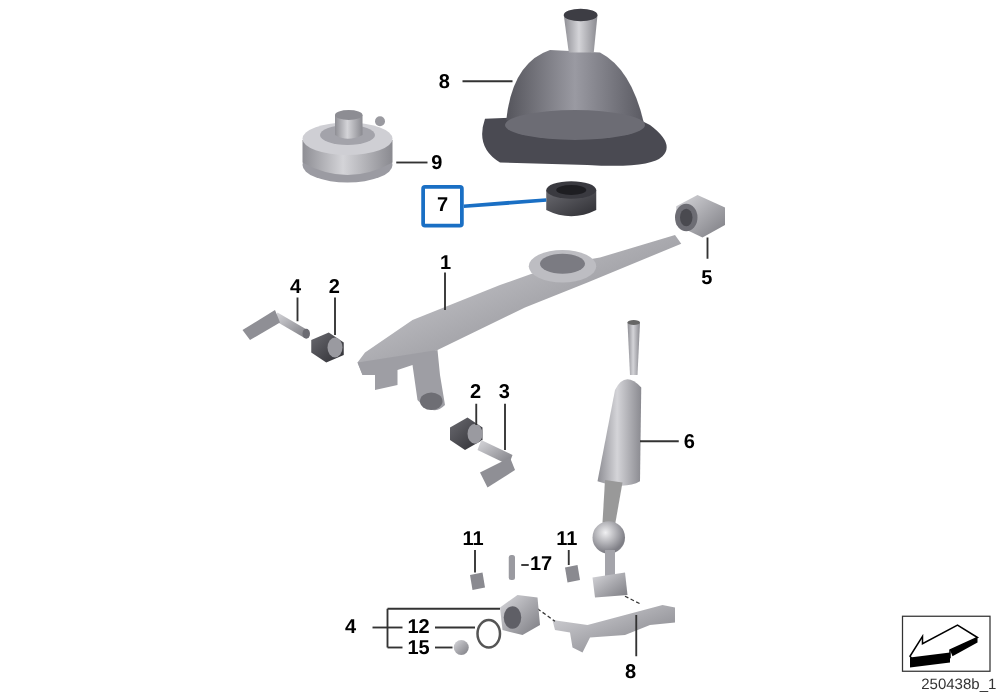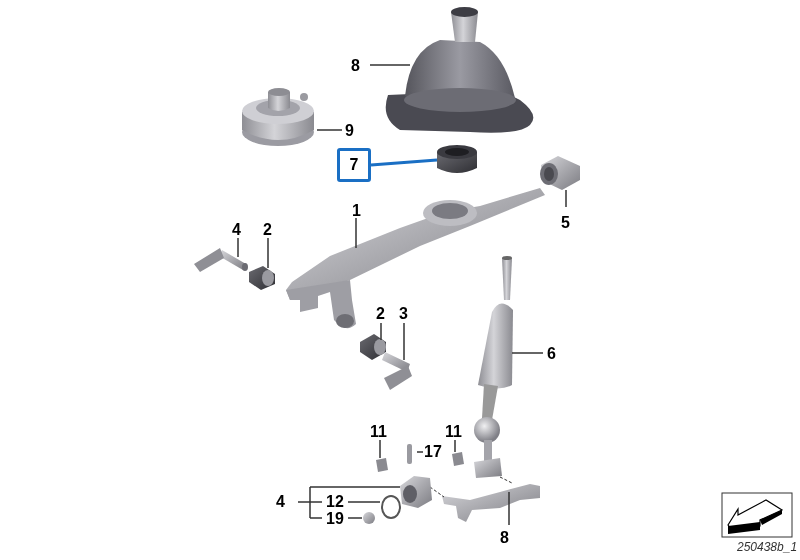--- a/index.html
+++ b/index.html
@@ -1,21 +1,21 @@
 <!DOCTYPE html>
 <html><head>
 <meta charset="utf-8">
 <style>
   html, body { margin: 0; padding: 0; background: #ffffff; }
   body { width: 800px; height: 560px; position: relative; overflow: hidden; font-family: "Liberation Sans", sans-serif; }
   #diagram { position: absolute; left: 0; top: 0; width: 800px; height: 560px; }
   .label { position: absolute; font-family: "Liberation Sans", sans-serif; font-weight: bold; font-size: 16px; color: #000; line-height: 16px; }
   .highlight-box { position: absolute; left: 337px; top: 148px; width: 34px; height: 34px; border: 3px solid #1a6fc4; border-radius: 3px; box-sizing: border-box; background: #fff; }
   .highlight-box .label { position: static; display: block; text-align: center; line-height: 28px; }
-  .ref-code { position: absolute; left: 737px; top: 540px; font-size: 12px; color: #333; font-family: "Liberation Sans", sans-serif; font-style: italic; }
+  .ref-code { position: absolute; left: 737px; top: 540px; font-size: 12px; color: #333; font-family: "Liberation Sans", sans-serif; }
 </style>
 </head>
 <body>
 
 <svg id="diagram" viewBox="0 0 800 560" xmlns="http://www.w3.org/2000/svg">
   <defs>
     <linearGradient id="metal" x1="0" y1="0" x2="1" y2="1">
       <stop offset="0" stop-color="#d8d8dc"></stop>
       <stop offset="0.5" stop-color="#a9a9ae"></stop>
       <stop offset="1" stop-color="#7c7c82"></stop>
@@ -172,16 +172,16 @@
 <span class="label" style="left:232px;top:222px">4</span>
 <span class="label" style="left:263px;top:222px">2</span>
 <span class="label" style="left:376px;top:306px">2</span>
 <span class="label" style="left:399px;top:306px">3</span>
 <span class="label" style="left:547px;top:346px">6</span>
 <span class="label" style="left:370px;top:424px">11</span>
 <span class="label" style="left:445px;top:424px">11</span>
 <span class="label" style="left:424px;top:444px">17</span>
 <span class="label" style="left:276px;top:494px">4</span>
 <span class="label" style="left:326px;top:494px">12</span>
-<span class="label" style="left:326px;top:511px">19</span>
+<span class="label" style="left:326px;top:511px">15</span>
 <span class="label" style="left:500px;top:530px">8</span>
 
 <span class="ref-code">250438b_1</span>
 
 </body></html>

